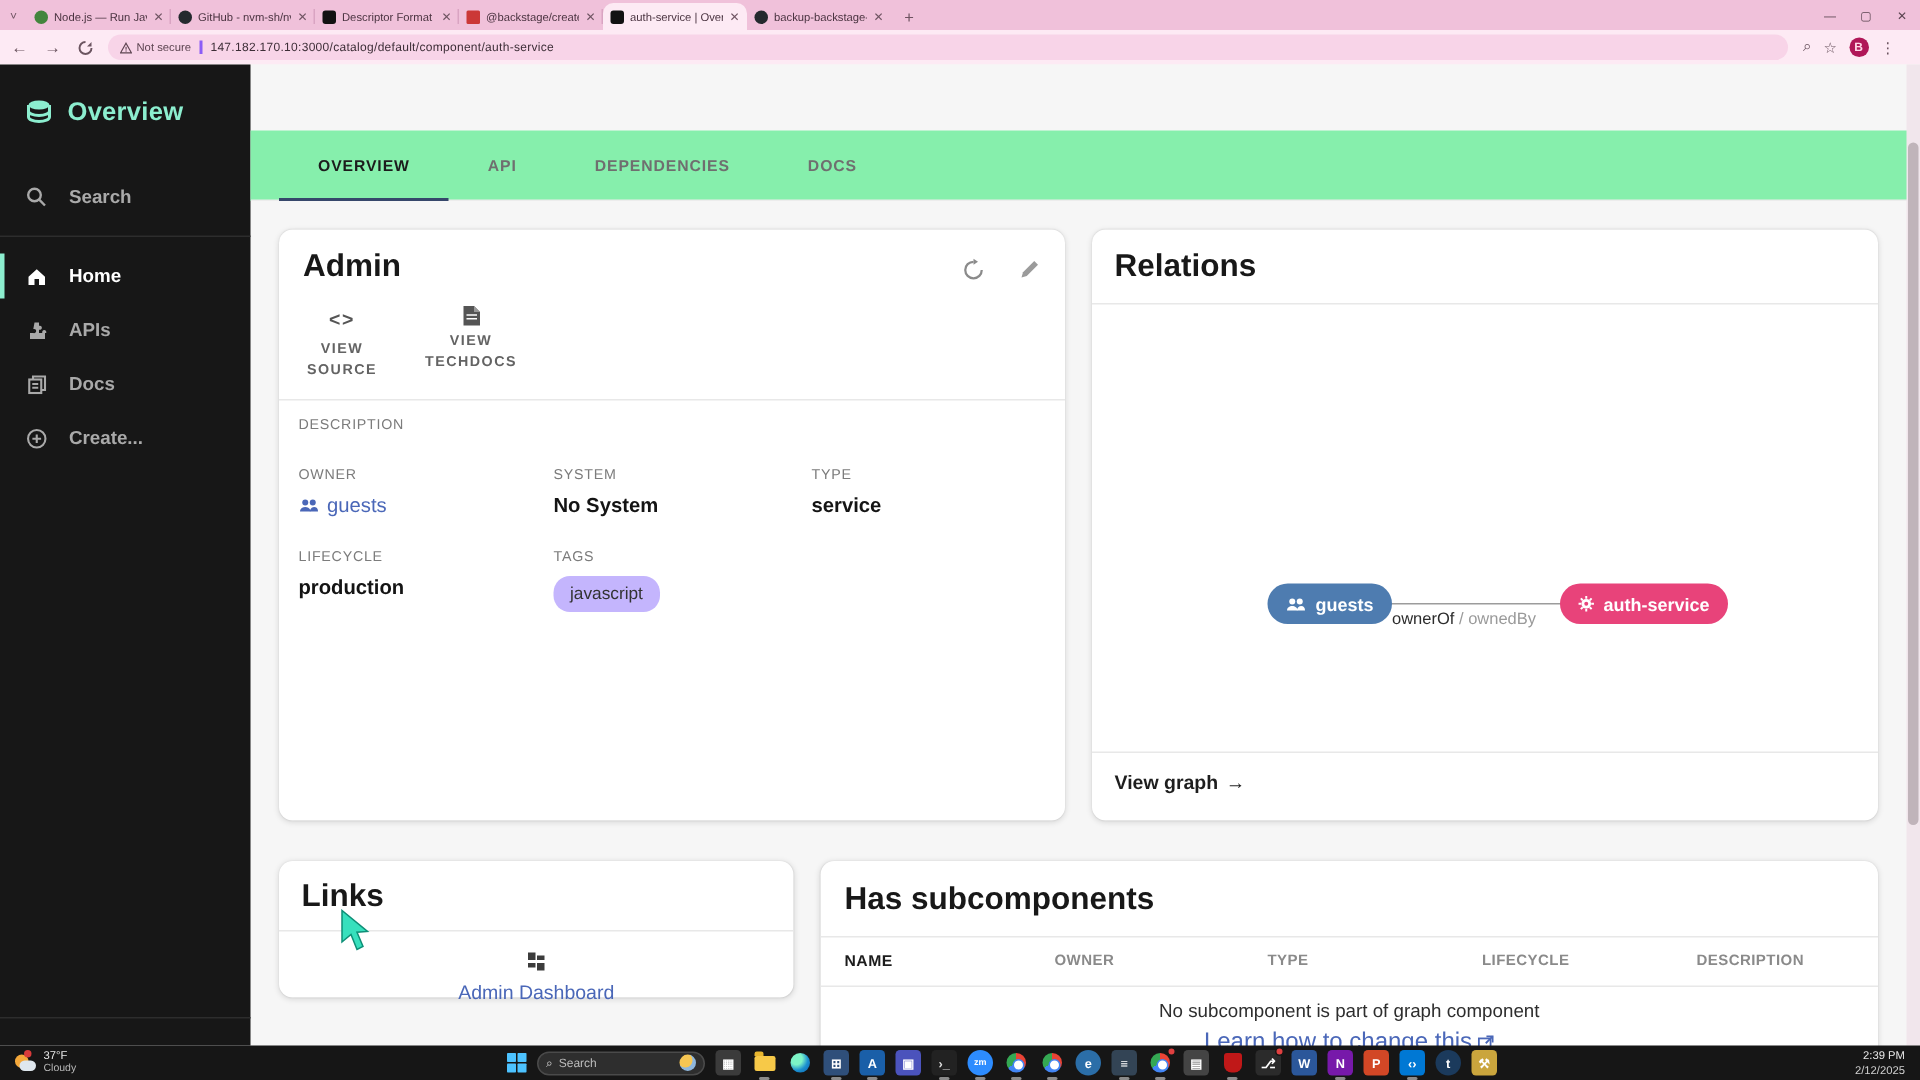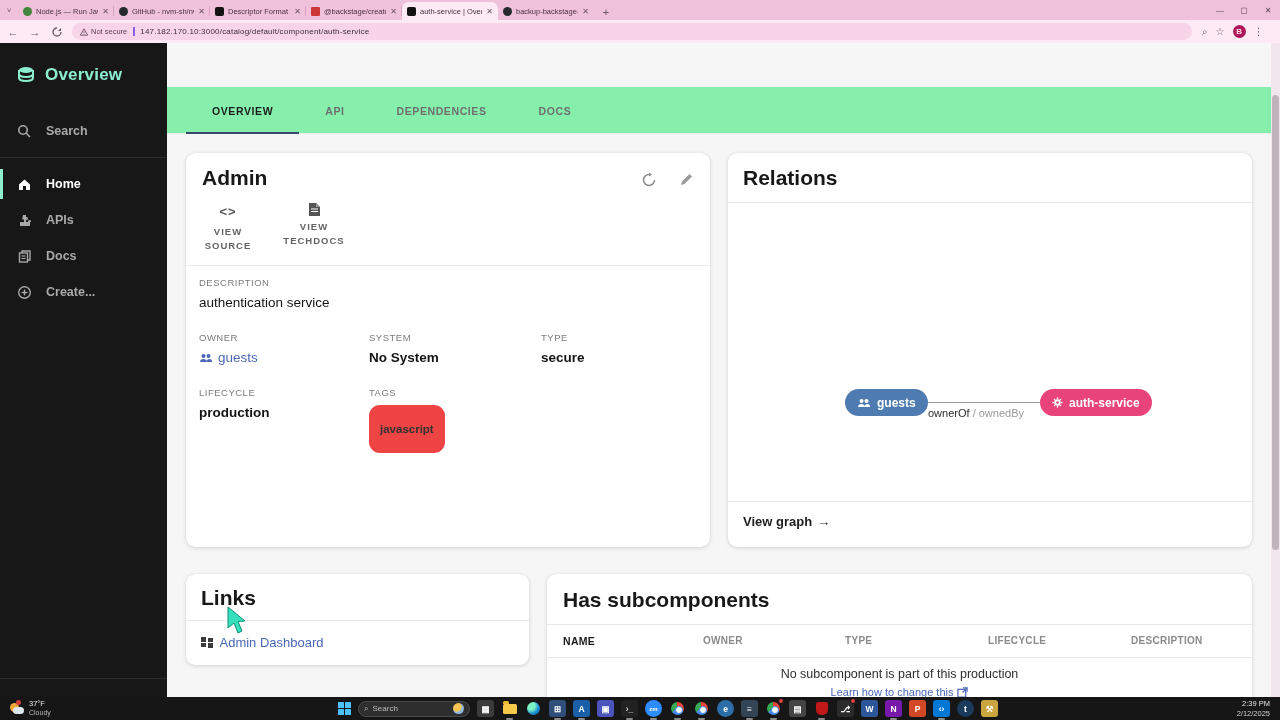--- a/index.html
+++ b/index.html
@@ -82,58 +82,58 @@
     line-height:1.5; }
   .code-glyph { font-size:13px; font-weight:bold; color:#555; letter-spacing:1px; }
   .fields { padding:10px 13px; }
   .flabel { font-size:9.5px; letter-spacing:.5px; color:#7c7c7c; margin-bottom:7px; }
   .fvalue { font-size:13.5px; color:#141414; font-weight:bold; }
   .fvalue.plain { font-weight:normal; }
   .frow { display:grid; grid-template-columns:170px 172px 1fr; margin-top:22px; }
   .desc-block { margin-top:1px; }
   .ownerlink { display:flex; align-items:center; gap:5px; color:#4a67b8; font-size:13.5px;
     font-weight:normal; }
-  .chip { display:inline-block; background:#ef4444; border-radius:11px; padding:18px 11px;
-    font-size:11.5px; color:#333; font-weight:bold; }
+  .chip { display:inline-block; background:#c4b5fd; border-radius:11px; padding:6px 11px;
+    font-size:11.5px; color:#333; font-weight:normal; }
 
   
   .relations { left:728px; top:110px; width:524px; height:394px; }
   .rel-head { padding:13px 16px 12px 15px; }
   .graph { position:relative; height:298px; }
   .edge { position:absolute; left:182px; top:199px; width:131px; height:1px; background:#9c9c9c; }
   .gnode { position:absolute; height:27px; border-radius:14px; display:flex; align-items:center;
     gap:6px; padding:0 12px; color:#fff; font-size:12px; font-weight:bold; }
   .gnode.owner { left:117px; top:186px; background:#4e7cb0; }
   .gnode.component { left:312px; top:186px; background:#e8437a; }
   .edge-label { position:absolute; left:200px; top:204px; font-size:11px; color:#2c2c2c; }
   .edge-label .sec { color:#9a9a9a; }
   .viewgraph { display:flex; align-items:center; gap:5px; padding:12px 15px; font-size:13px;
     color:#1e1e1e; font-weight:bold; }
 
   
   .links { left:186px; top:531px; width:343px; height:91px; }
   .links-head { padding:12px 15px 10px 15px; }
-  .linkrow { display:flex; align-items:center; gap:7px; padding:14px 15px; }
+  .linkrow { display:flex; align-items:center; gap:7px; padding:14px 15px;flex-direction:column; }
   .dash-ic { display:grid; grid-template-columns:5px 5px; grid-template-rows:5px 5px; gap:1.5px; }
   .dash-ic i { background:#3c3c3c; }
   .dash-ic i:nth-child(2){ height:3.5px; margin-top:1.5px; }
   .dash-ic i:nth-child(3){ height:3.5px; }
   .bluelink { color:#4a67b8; font-size:13px; }
 
   
   .subs { left:547px; top:531px; width:705px; height:147px; }
   .subs-head { padding:14px 16px 12px 16px; }
   .subs-cols { display:grid; grid-template-columns:140px 142px 143px 143px 1fr;
     padding:10px 16px; border-top:1px solid #e8e8e8; border-bottom:1px solid #e8e8e8; }
   .col-h { font-size:10px; letter-spacing:.3px; color:#8a8a8a; font-weight:bold; }
   .col-h.first { color:#1c1c1c; font-size:10.5px; }
   .empty { text-align:center; padding-top:9px; }
   .empty-main { font-size:12.5px; color:#2e2e2e; }
   .empty-link { margin-top:5px; display:inline-flex; align-items:center; gap:4px;
-    font-size:11px; color:#4a67b8; }
+    font-size:16px; color:#4a67b8; }
 
   
   .scrolltrack { position:absolute; right:0; top:0; width:9px; height:654px; background:#f1e6ec; }
   .scrollthumb { position:absolute; right:1px; top:52px; width:7px; height:455px;
     background:#c0b4ba; border-radius:4px; }
 
   .cursor { position:absolute; left:226px; top:563px; z-index:50; }
 
   
   .taskbar { position:absolute; left:0; top:697px; width:1280px; height:23px; background:#161616;
@@ -358,42 +358,41 @@
           <line x1="3" y1="7" x2="10" y2="7" stroke="#fff" stroke-width="1"></line>
           <line x1="3" y1="9.5" x2="10" y2="9.5" stroke="#fff" stroke-width="1"></line>
         </svg>
         <span>VIEW TECHDOCS</span>
       </div>
     </div>
     <div class="hdiv"></div>
     <div class="fields">
       <div class="desc-block">
         <div class="flabel">DESCRIPTION</div>
-        <div class="fvalue plain">authentication service</div>
       </div>
       <div class="frow">
         <div>
           <div class="flabel">OWNER</div>
           <div class="ownerlink">
             <svg class="people-svg" width="14" height="10" viewBox="0 0 14 10">
               <circle cx="4.5" cy="3" r="2" fill="#4a67b8"></circle>
                 <circle cx="9.5" cy="3" r="2" fill="#4a67b8"></circle>
               <path d="M1 9c0-2 1.7-3 3.5-3S8 7 8 9z" fill="#4a67b8"></path>
               <path d="M7.5 9c.2-1.8 1.5-3 3-3 1.6 0 2.5 1 2.5 3z" fill="#4a67b8"></path>
             </svg>
             <span>guests</span>
           </div>
         </div>
         <div>
           <div class="flabel">SYSTEM</div>
           <div class="fvalue">No System</div>
         </div>
         <div>
           <div class="flabel">TYPE</div>
-          <div class="fvalue">secure</div>
+          <div class="fvalue">service</div>
         </div>
       </div>
       <div class="frow">
         <div>
           <div class="flabel">LIFECYCLE</div>
           <div class="fvalue">production</div>
         </div>
         <div>
           <div class="flabel">TAGS</div>
           <span class="chip">javascript</span>
@@ -466,21 +465,21 @@
       <div class="card-title">Has subcomponents</div>
     </div>
     <div class="subs-cols">
       <span class="col-h first">NAME</span>
       <span class="col-h">OWNER</span>
       <span class="col-h">TYPE</span>
       <span class="col-h">LIFECYCLE</span>
       <span class="col-h">DESCRIPTION</span>
     </div>
     <div class="empty">
-      <div class="empty-main">No subcomponent is part of this production</div>
+      <div class="empty-main">No subcomponent is part of graph component</div>
       <div class="empty-link">
         <span>Learn how to change this</span>
         <svg width="11" height="11" viewBox="0 0 12 12">
           <rect x="1" y="2.5" width="8.5" height="8.5" fill="none" stroke="#4a67b8" stroke-width="1.3"></rect>
           <path d="M6.5 1h4.5v4.5" fill="none" stroke="#4a67b8" stroke-width="1.3"></path>
           <line x1="11" y1="1" x2="6" y2="6" stroke="#4a67b8" stroke-width="1.3"></line>
         </svg>
       </div>
     </div>
   </div>

